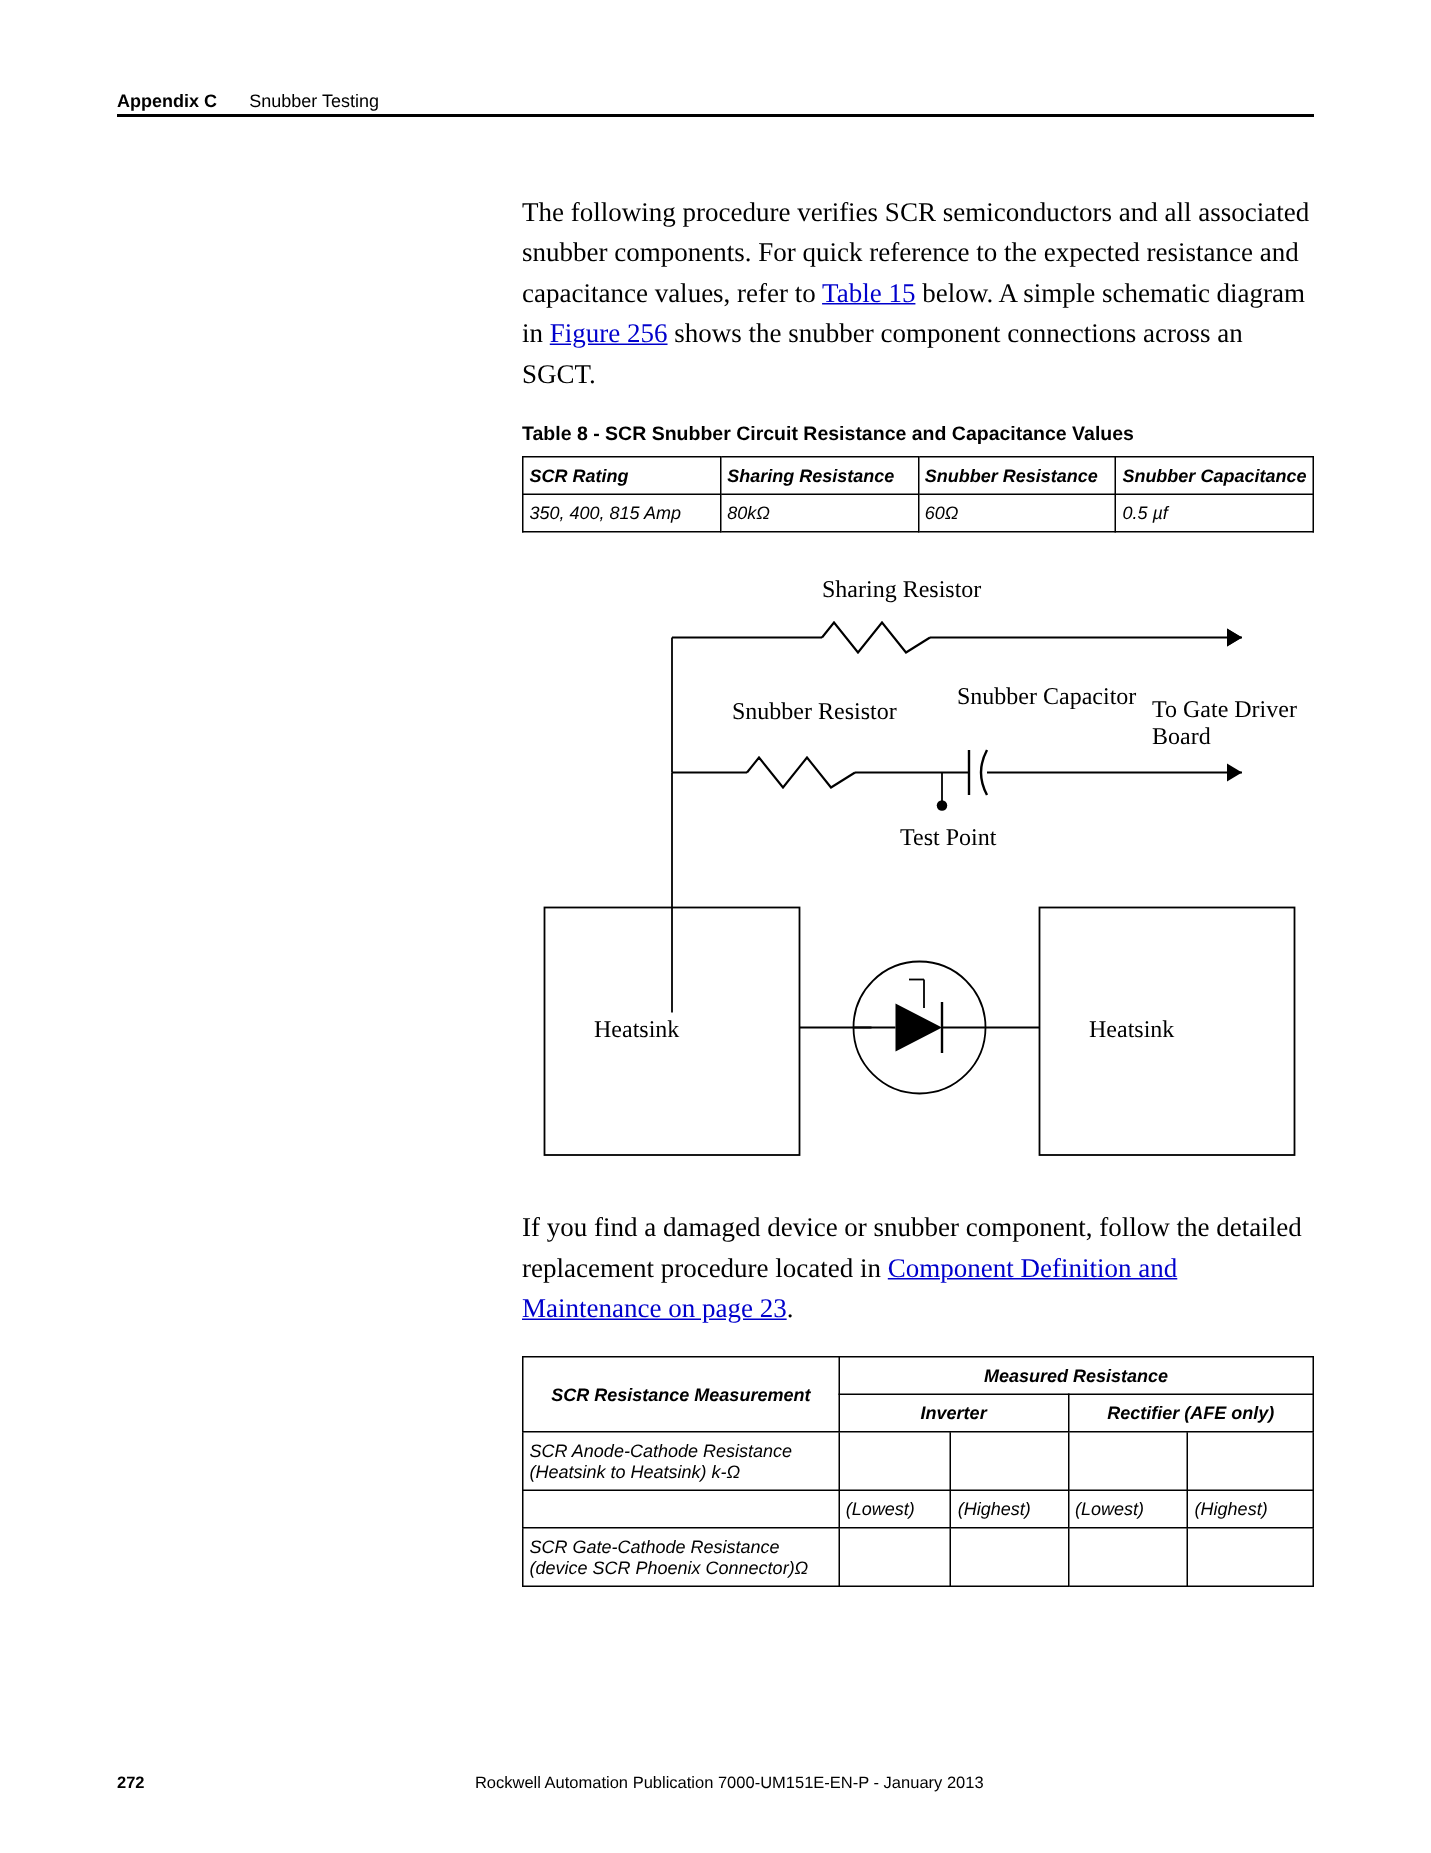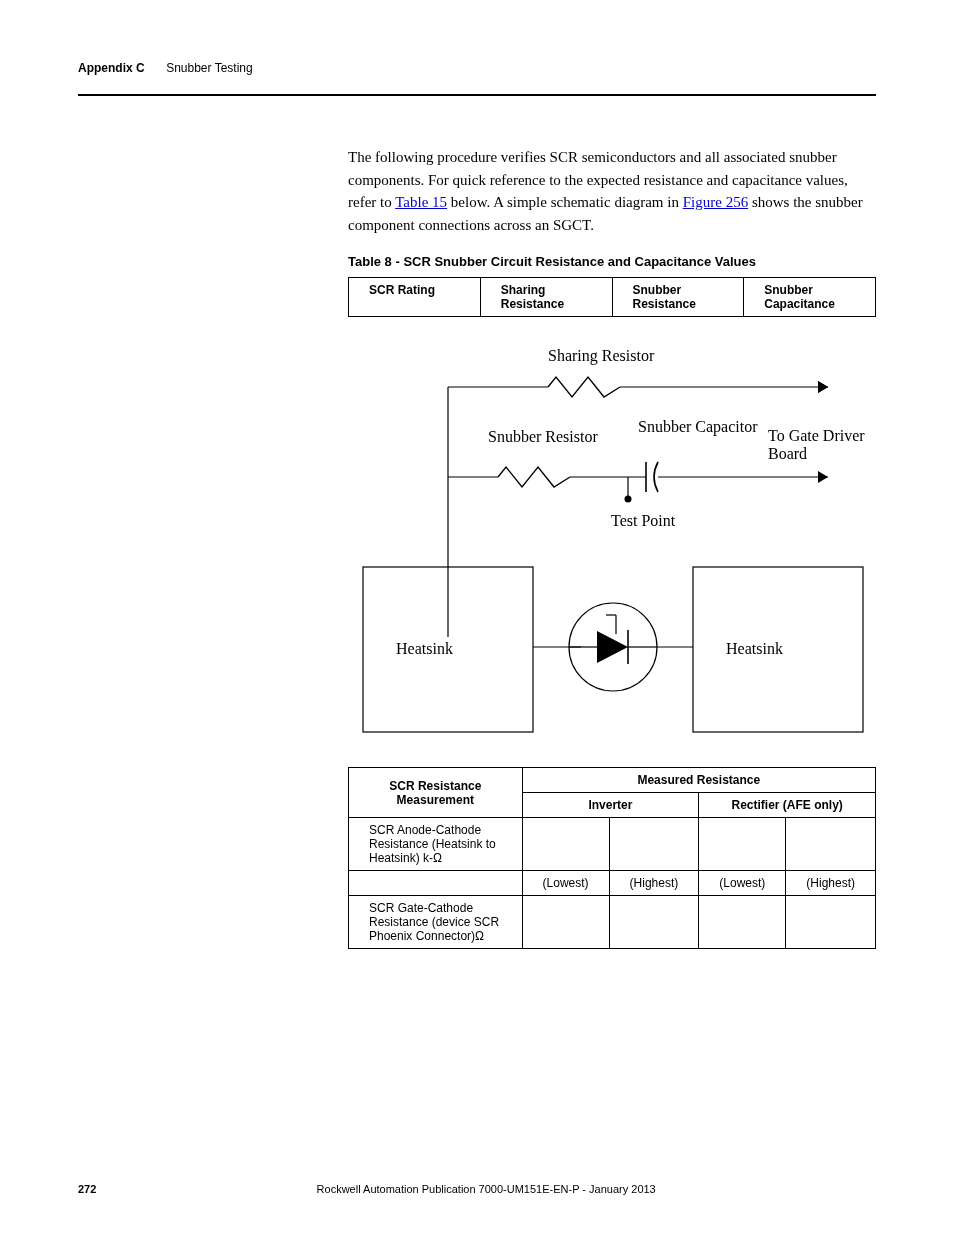--- a/index.html
+++ b/index.html
@@ -8,42 +8,42 @@
     font-size: 14px;
     color: #000;
     background: #fff;
     width: 954px;
     height: 1235px;
     position: relative;
     padding: 60px 78px 40px 78px;
   }
   .header-line {
     border-bottom: 2px solid #000;
-    padding-bottom: 18px;
+    padding-bottom: 0;
     margin-bottom: 50px;
   }
   .header-text {
     font-family: Arial, Helvetica, sans-serif;
     font-size: 12px;
   }
   .header-bold {
     font-weight: bold;
   }
   .content {
     margin-left: 270px;
   }
   h1 {
     font-family: Arial, Helvetica, sans-serif;
     font-size: 22px;
     font-weight: bold;
     margin-bottom: 24px;
   }
   .body-text {
     font-family: Georgia, 'Times New Roman', serif;
-    font-size: 15px;
+    font-size: 18px;
     line-height: 1.5;
     margin-bottom: 18px;
   }
   .link {
     color: #0000cc;
     text-decoration: underline;
   }
   .table-caption {
     font-family: Arial, Helvetica, sans-serif;
     font-size: 13px;
@@ -51,23 +51,24 @@
     margin-bottom: 8px;
   }
   table {
     border-collapse: collapse;
     width: 100%;
     font-family: Arial, Helvetica, sans-serif;
     font-size: 12px;
   }
   th, td {
     border: 1px solid #000;
-    padding: 5px 20px;
+    padding: 5px 4px;
     text-align: left;
     vertical-align: top;
+    font-style: italic;
   }
   th {
     font-weight: bold;
   }
   .figure-caption {
     font-family: Arial, Helvetica, sans-serif;
     font-size: 13px;
     font-weight: bold;
     margin-top: 14px;
     margin-bottom: 18px;
@@ -117,20 +118,26 @@
   <div class="table-caption">Table 8 - SCR Snubber Circuit Resistance and Capacitance Values</div>
 
   <table>
     <tbody>
         <tr>
       <th style="width:25%">SCR Rating</th>
       <th style="width:25%">Sharing Resistance</th>
       <th style="width:25%">Snubber Resistance</th>
       <th style="width:25%">Snubber Capacitance</th>
     </tr>
+    <tr>
+      <td>350, 400, 815 Amp</td>
+      <td>80kΩ</td>
+      <td>60Ω</td>
+      <td>0.5 µf</td>
+    </tr>
   </tbody>
     </table>
 
   <div class="schematic">
     <svg width="530" height="410">
 
       <line x1="100" y1="40" x2="100" y2="130" stroke="#000" stroke-width="1.2"></line>
       <line x1="100" y1="40" x2="200" y2="40" stroke="#000" stroke-width="1.2"></line>
 
       <polyline points="200,40 208,30 224,50 240,30 256,50 272,40" fill="none" stroke="#000" stroke-width="1.4"></polyline>
@@ -167,26 +174,29 @@
 
       <line x1="268" y1="287" x2="268" y2="268" stroke="#000" stroke-width="1.2"></line>
       <line x1="268" y1="268" x2="258" y2="268" stroke="#000" stroke-width="1.2"></line>
 
       <line x1="309" y1="300" x2="345" y2="300" stroke="#000" stroke-width="1.2"></line>
     </svg>
     <div class="sch-label" style="top:0px; left:200px">Sharing Resistor</div>
     <div class="sch-label" style="top:80px; left:140px; text-align:center; line-height:1.2"><span>Snubber Resistor</span></div>
     <div class="sch-label" style="top:70px; left:290px; text-align:center; line-height:1.2"><span>Snubber Capacitor</span></div>
     <div class="sch-label" style="top:80px; left:420px; width:110px">To Gate Driver Board</div>
-    <div class="sch-label" style="top:165px; left:263px">Test Point</div>
+    <div class="sch-label" style="top:165px; left:252px">Test Point</div>
     <div class="sch-label" style="top:293px; left:48px">Heatsink</div>
     <div class="sch-label" style="top:293px; left:378px">Heatsink</div>
   </div>
 
 
+  <p class="body-text">
+    <span>If you find a damaged device or snubber component, follow the detailed replacement procedure located in </span><a href="#" class="link">Component Definition and Maintenance on page 23</a><span>.</span>
+  </p>
 
   <table class="table2">
     <tbody>
         <tr>
       <th rowspan="2" style="width:40%; vertical-align:middle">SCR Resistance Measurement</th>
       <th colspan="4">Measured Resistance</th>
     </tr>
     <tr>
       <th colspan="2">Inverter</th>
       <th colspan="2">Rectifier (AFE only)</th>

